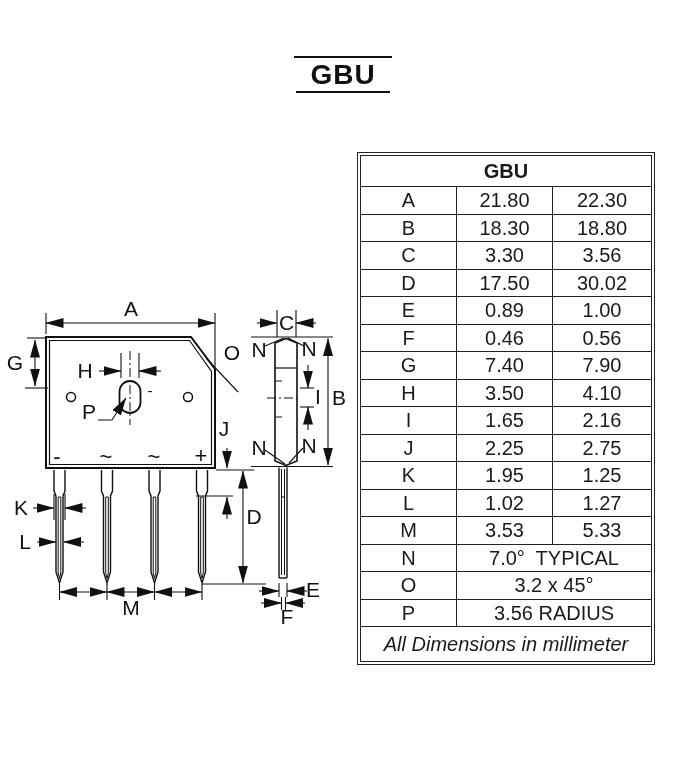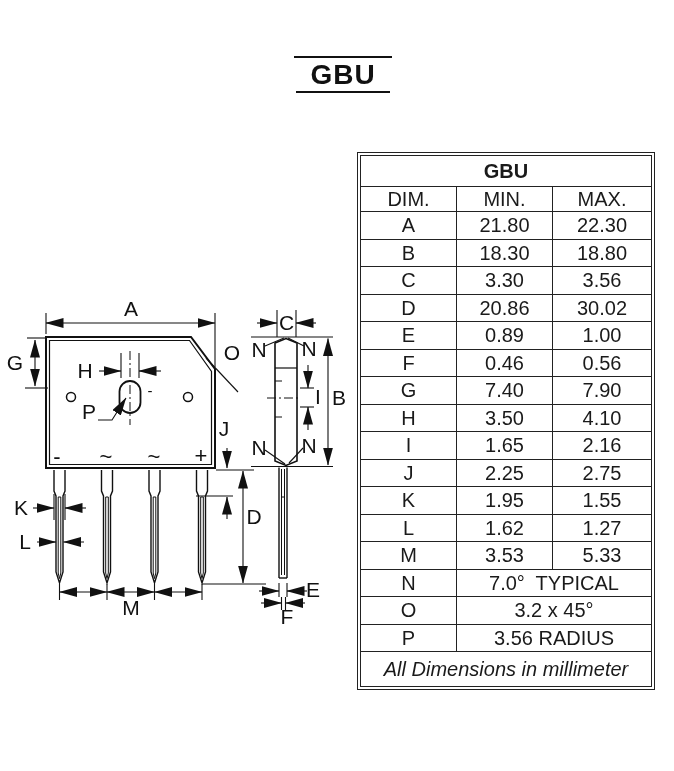--- a/index.html
+++ b/index.html
@@ -191,45 +191,40 @@
   <table class="dim-table">
     <colgroup>
           <col class="c1">
           <col class="c2">
           <col class="c3">
         </colgroup>
     <thead>
       <tr class="row-header">
         <td colspan="3">GBU</td>
       </tr>
-      <tr class="row-colhead">
-        <td>DIM.</td>
-        <td>MIN.</td>
-        <td>MAX.</td>
-      </tr>
     </thead>
     <tbody>
           <tr class="row-data">
             <td>A</td>
             <td>21.80</td>
             <td>22.30</td>
           </tr>
           <tr class="row-data">
             <td>B</td>
             <td>18.30</td>
             <td>18.80</td>
           </tr>
           <tr class="row-data">
             <td>C</td>
             <td>3.30</td>
             <td>3.56</td>
           </tr>
           <tr class="row-data">
             <td>D</td>
-            <td>20.86</td>
+            <td>17.50</td>
             <td>30.02</td>
           </tr>
           <tr class="row-data">
             <td>E</td>
             <td>0.89</td>
             <td>1.00</td>
           </tr>
           <tr class="row-data">
             <td>F</td>
             <td>0.46</td>
@@ -251,25 +246,25 @@
             <td>2.16</td>
           </tr>
           <tr class="row-data">
             <td>J</td>
             <td>2.25</td>
             <td>2.75</td>
           </tr>
           <tr class="row-data">
             <td>K</td>
             <td>1.95</td>
-            <td>1.55</td>
+            <td>1.25</td>
           </tr>
           <tr class="row-data">
             <td>L</td>
-            <td>1.62</td>
+            <td>1.02</td>
             <td>1.27</td>
           </tr>
           <tr class="row-data">
             <td>M</td>
             <td>3.53</td>
             <td>5.33</td>
           </tr>
           <tr class="row-data">
             <td>N</td>
             <td colspan="2">7.0°  TYPICAL</td>

